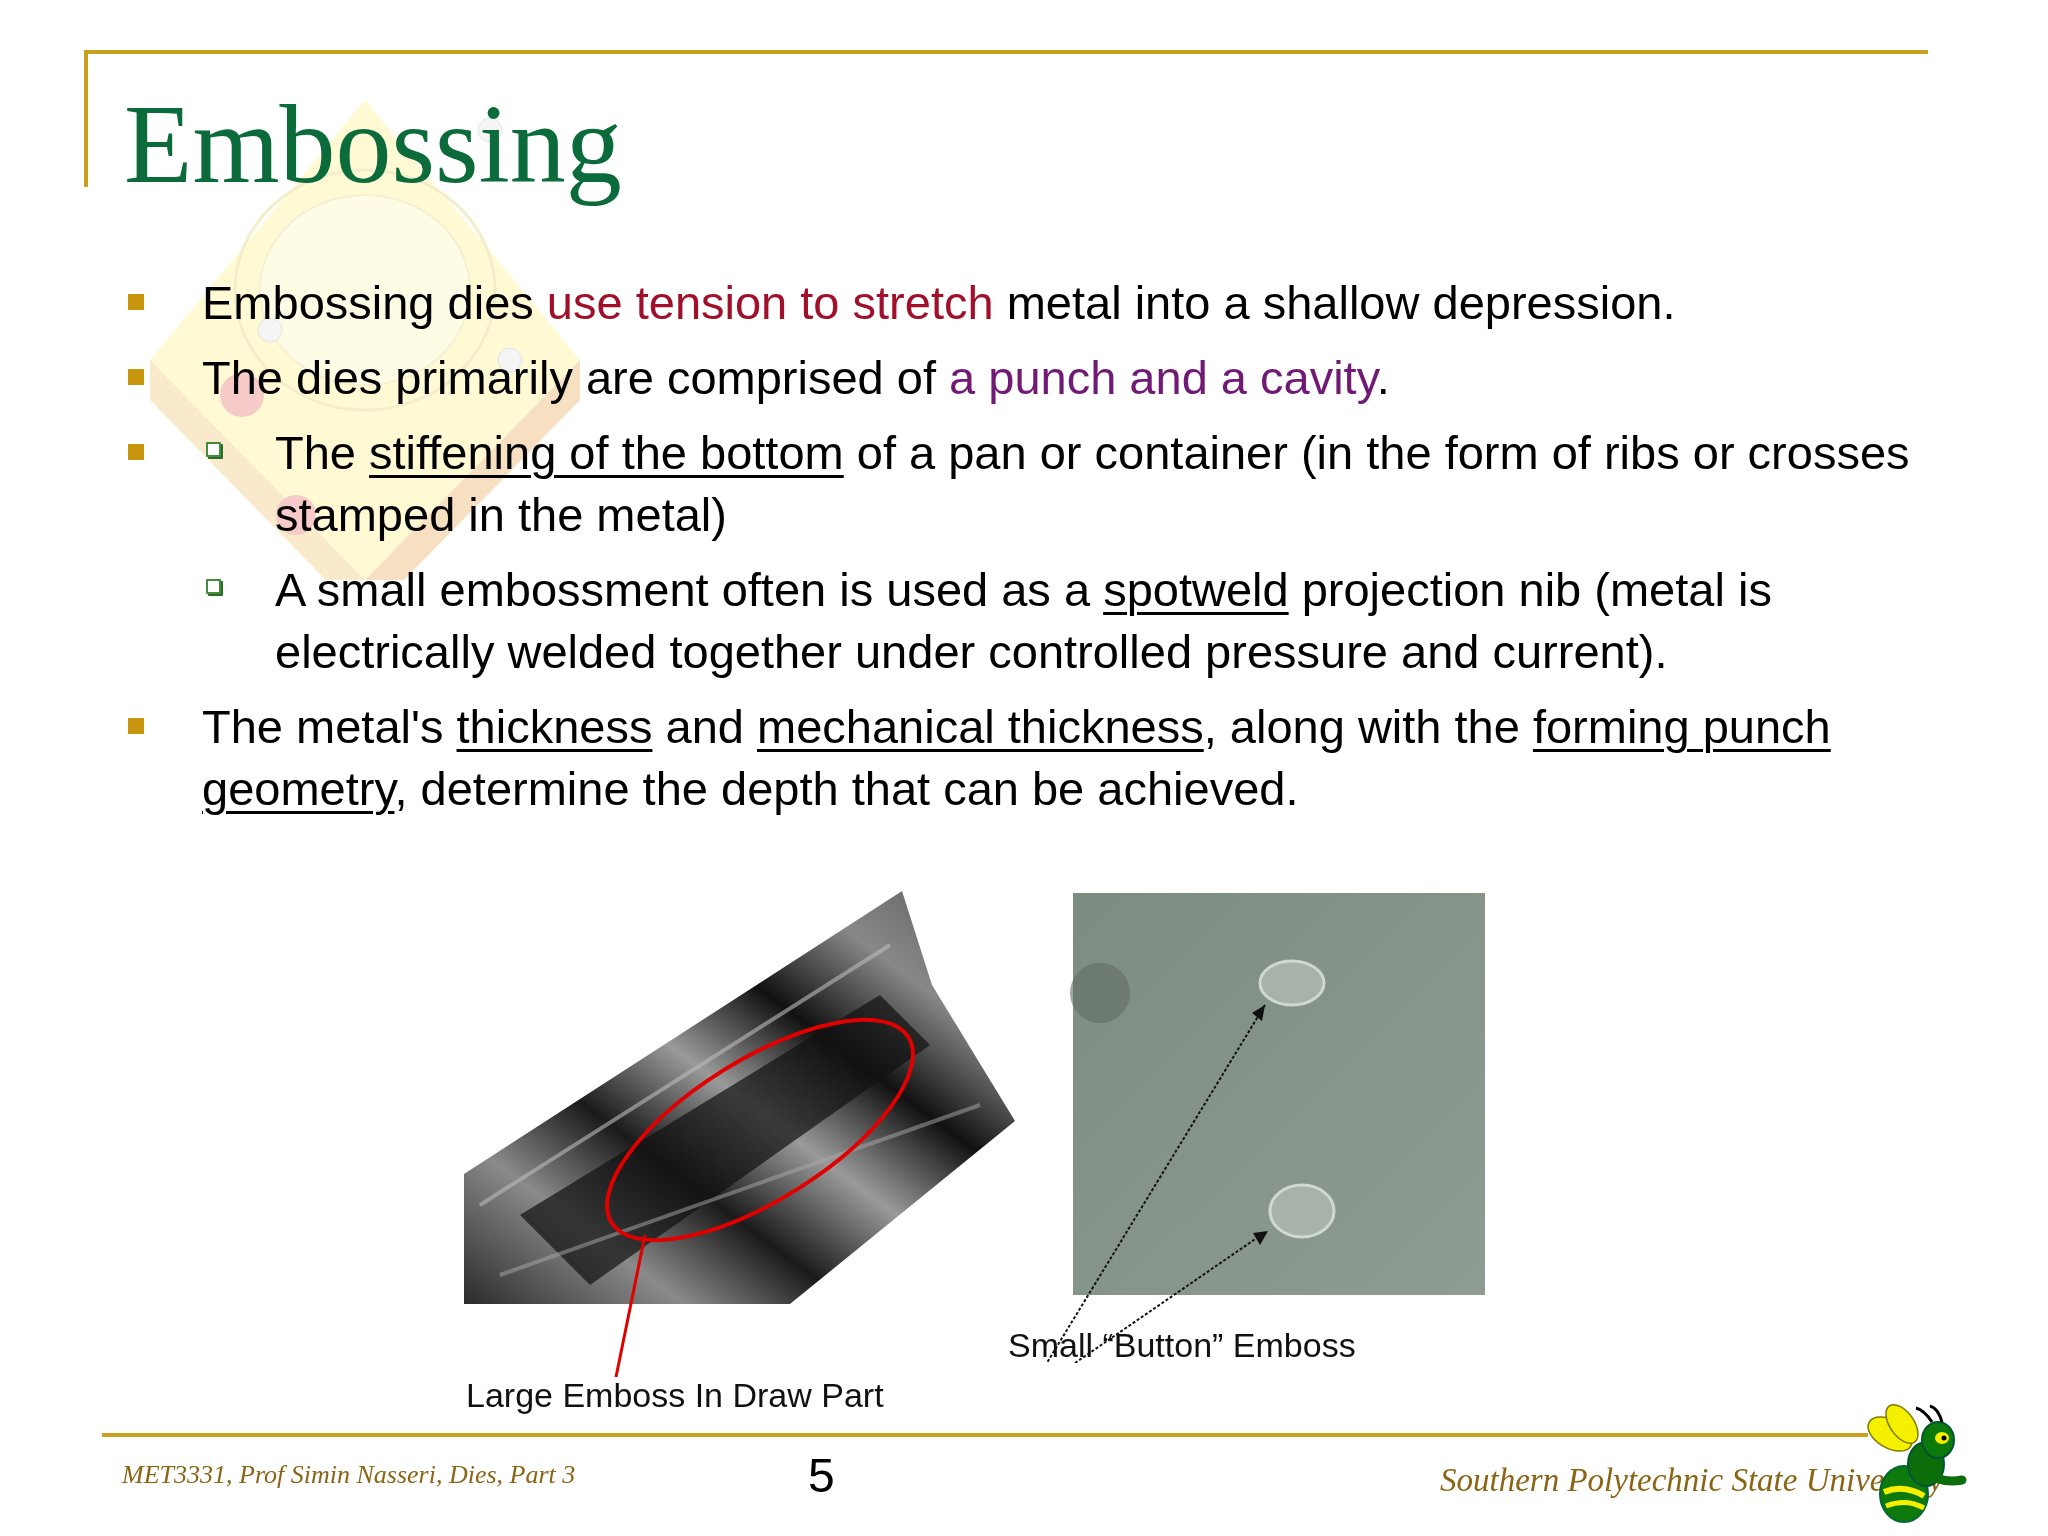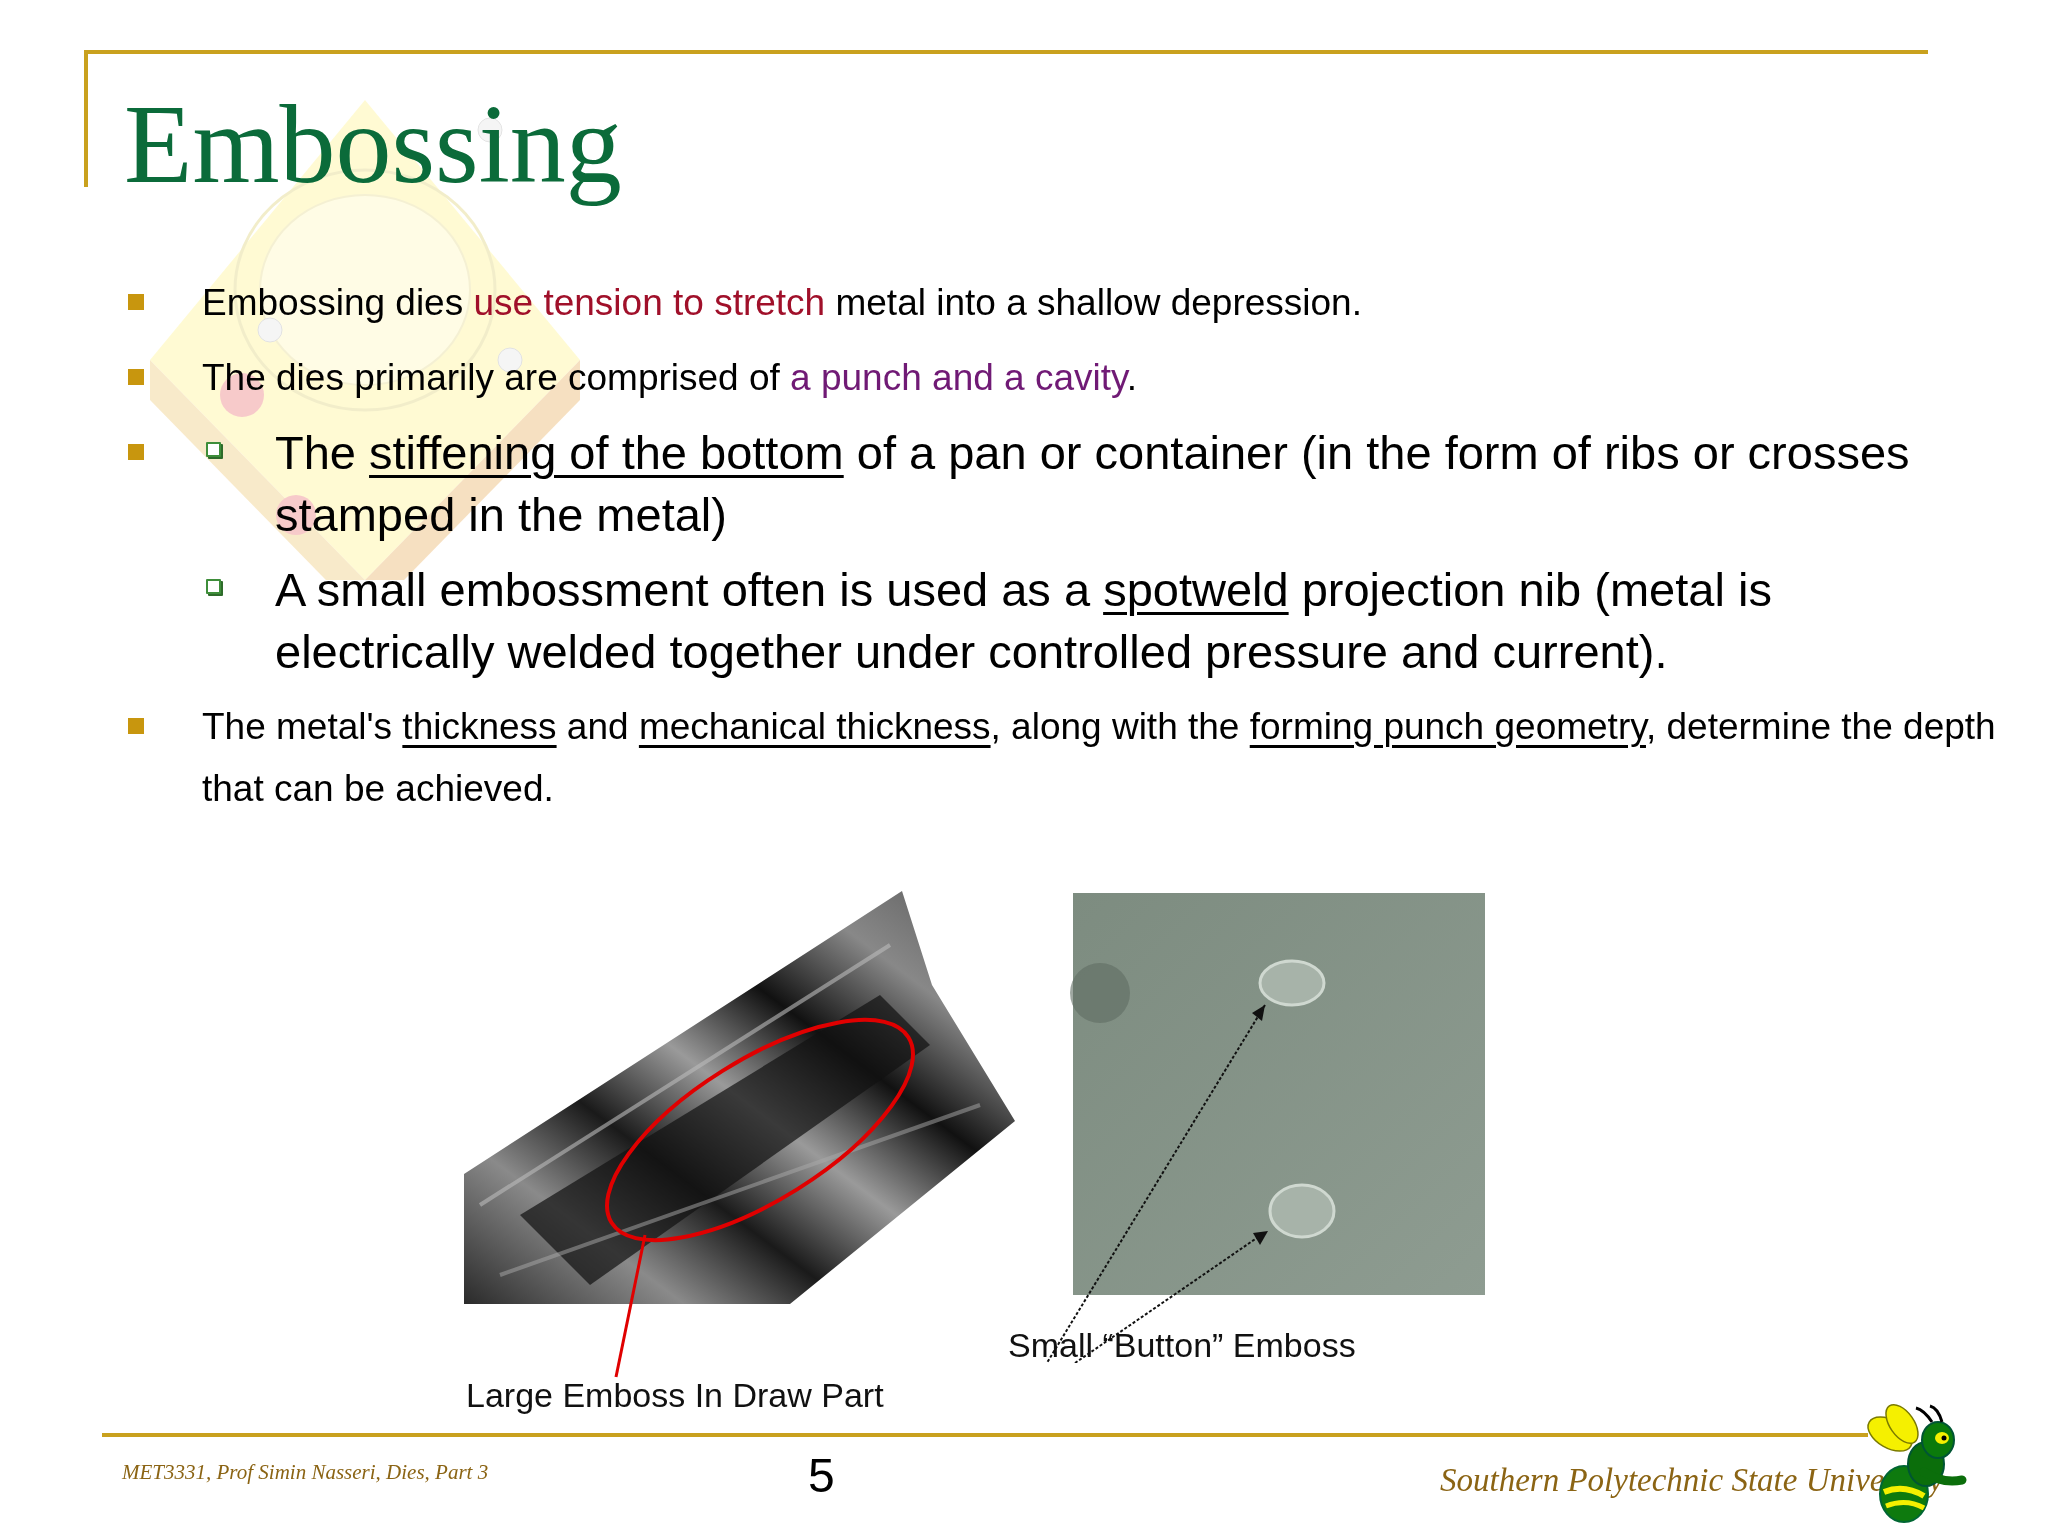--- a/index.html
+++ b/index.html
@@ -3,30 +3,30 @@
 <meta charset="utf-8">
 <style>
   html, body { margin:0; padding:0; background:#fff; }
   body { width:2048px; height:1536px; position:relative; overflow:hidden; font-family:"Liberation Sans", sans-serif; }
   .abs { position:absolute; }
   .gold-top { left:84px; top:50px; width:1844px; height:4px; background:#C9A11E; }
   .gold-left { left:84px; top:50px; width:4px; height:137px; background:#C9A11E; }
   .watermark { left:110px; top:60px; width:470px; height:520px; opacity:0.55; }
   .title { left:124px; top:88px; font-family:"Liberation Serif", serif; font-size:112px; color:#0B6B3A; line-height:1; white-space:nowrap;text-align:right; }
   .bullets { left:120px; top:272px; width:1880px; }
-  .b1 { position:relative; padding-left:82px; font-size:37px; color:#000; line-height:62px; margin-bottom:13px; }
+  .b1 { position:relative; padding-left:82px; font-size:47px; color:#000; line-height:62px; margin-bottom:13px; }
   .b1 .sq { position:absolute; left:8px; top:22px; width:16px; height:16px; background:#C8960E; }
   .b2 { position:relative; padding-left:155px; font-size:47px; color:#000; line-height:62px; margin-bottom:13px; }
   .b2 .hsq { position:absolute; left:86px; top:20px; width:11px; height:11px; border:2px solid #3E8E3A; border-radius:1px; box-shadow:2px 2px 0 #2E6B2A; background:#fff; }
   .red { color:#A0102A; }
   .green { color:#701a75; }
   .u { text-decoration:underline; text-decoration-thickness:3px; text-underline-offset:6px; }
   .caption { font-size:34px; color:#111; white-space:nowrap; }
   .footer-line { left:102px; top:1433px; width:1766px; height:4px; background:#C9A11E; }
-  .footer-left { left:122px; top:1460px; font-family:"Liberation Serif", serif; font-style:italic; font-size:21px; color:#8B6414; white-space:nowrap; }
+  .footer-left { left:122px; top:1460px; font-family:"Liberation Serif", serif; font-style:italic; font-size:26px; color:#8B6414; white-space:nowrap; }
   .footer-right { left:1440px; top:1462px; font-family:"Liberation Serif", serif; font-style:italic; font-size:33px; color:#8B6414; white-space:nowrap; }
   .page-num { left:808px; top:1448px; font-size:48px; color:#000; }
 </style>
 </head>
 <body>
 
 <div class="abs gold-top"></div>
 <div class="abs gold-left"></div>
 
 <svg class="abs watermark" viewBox="0 0 470 520">

